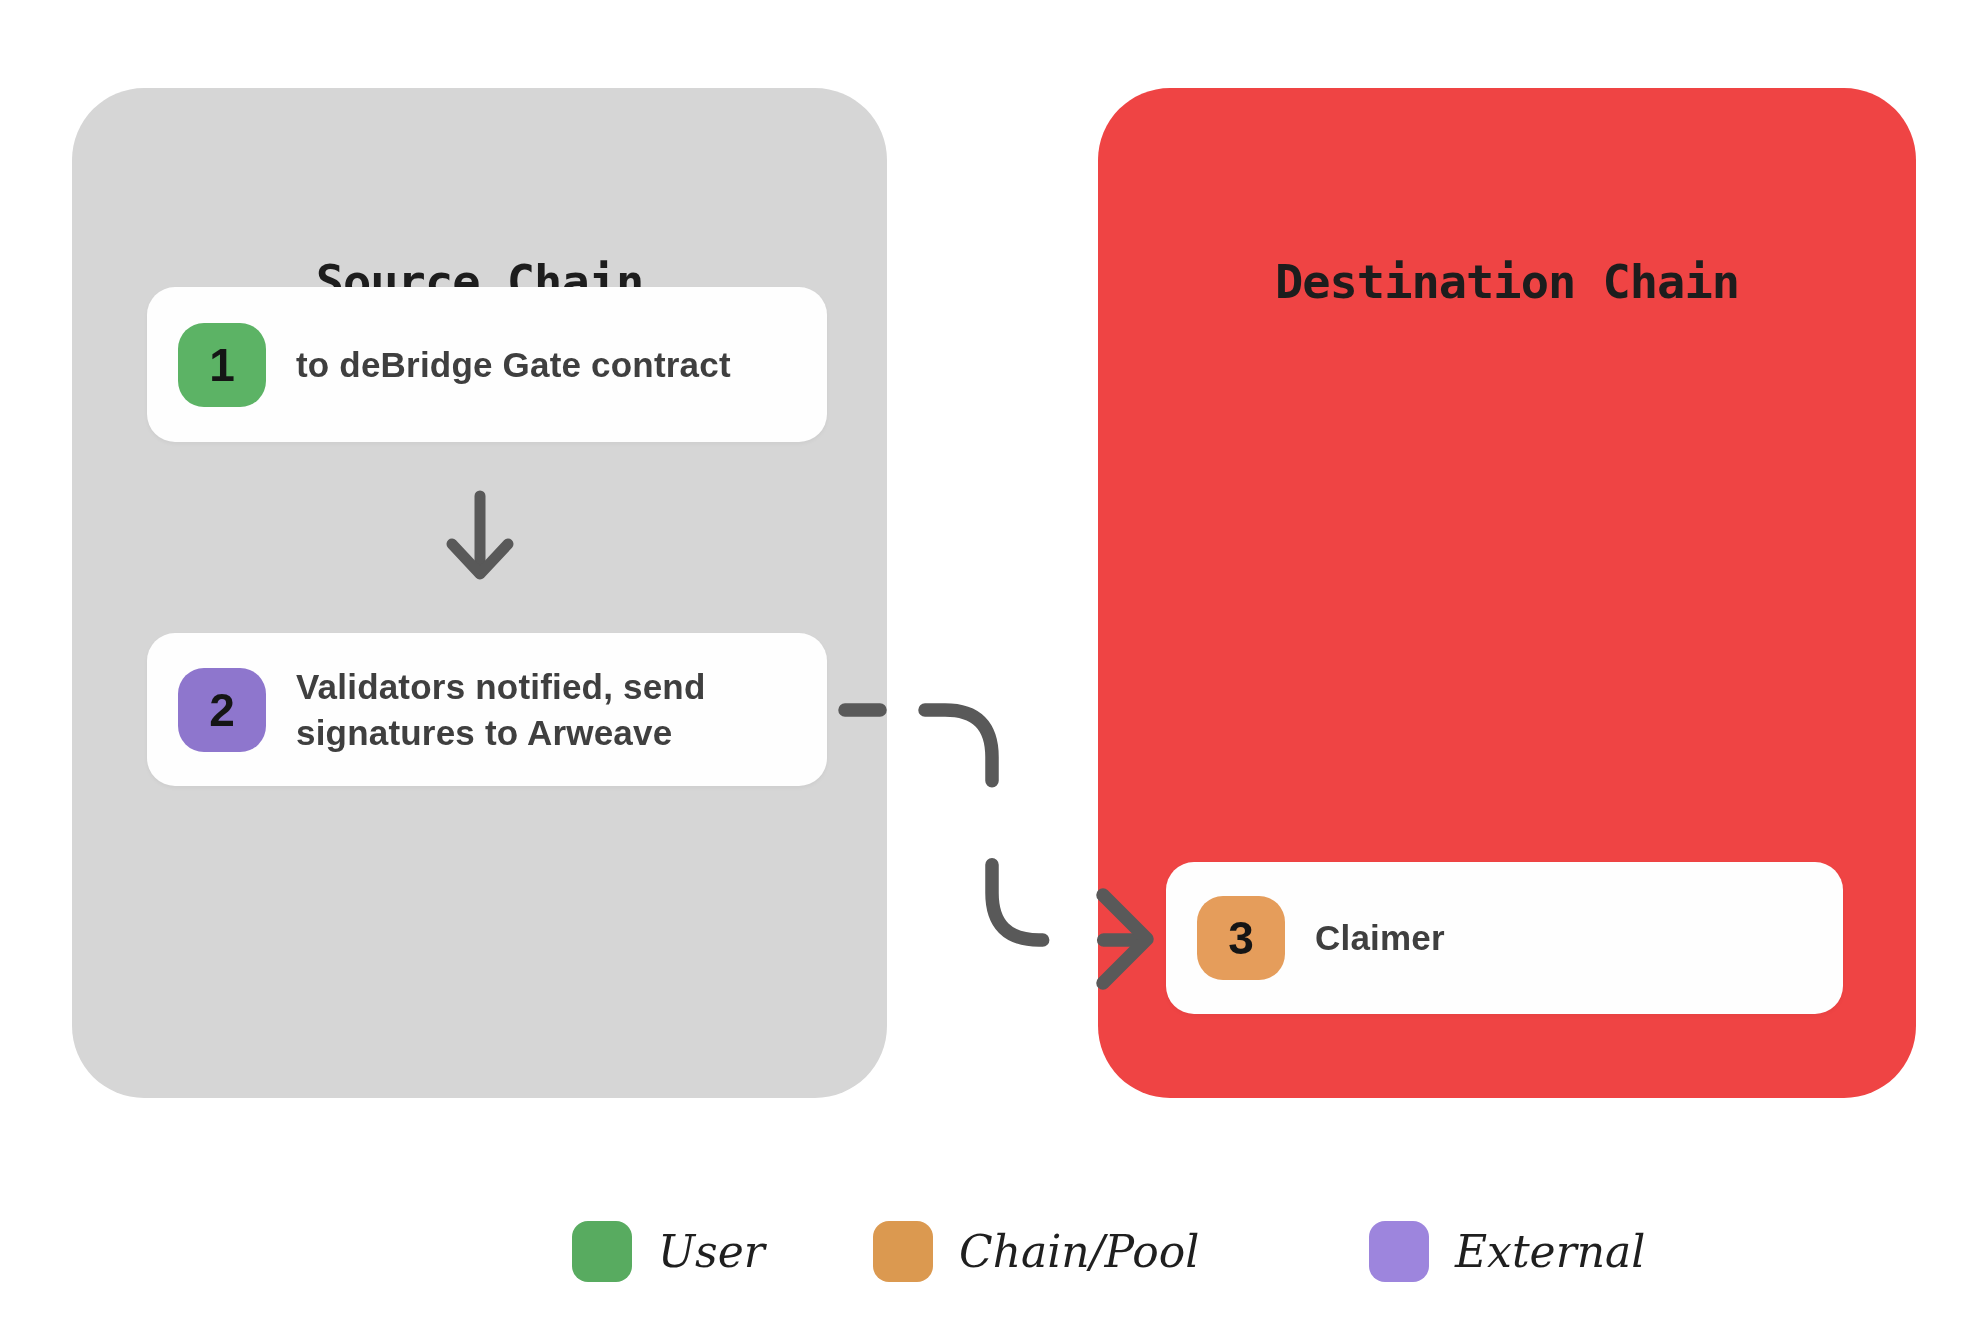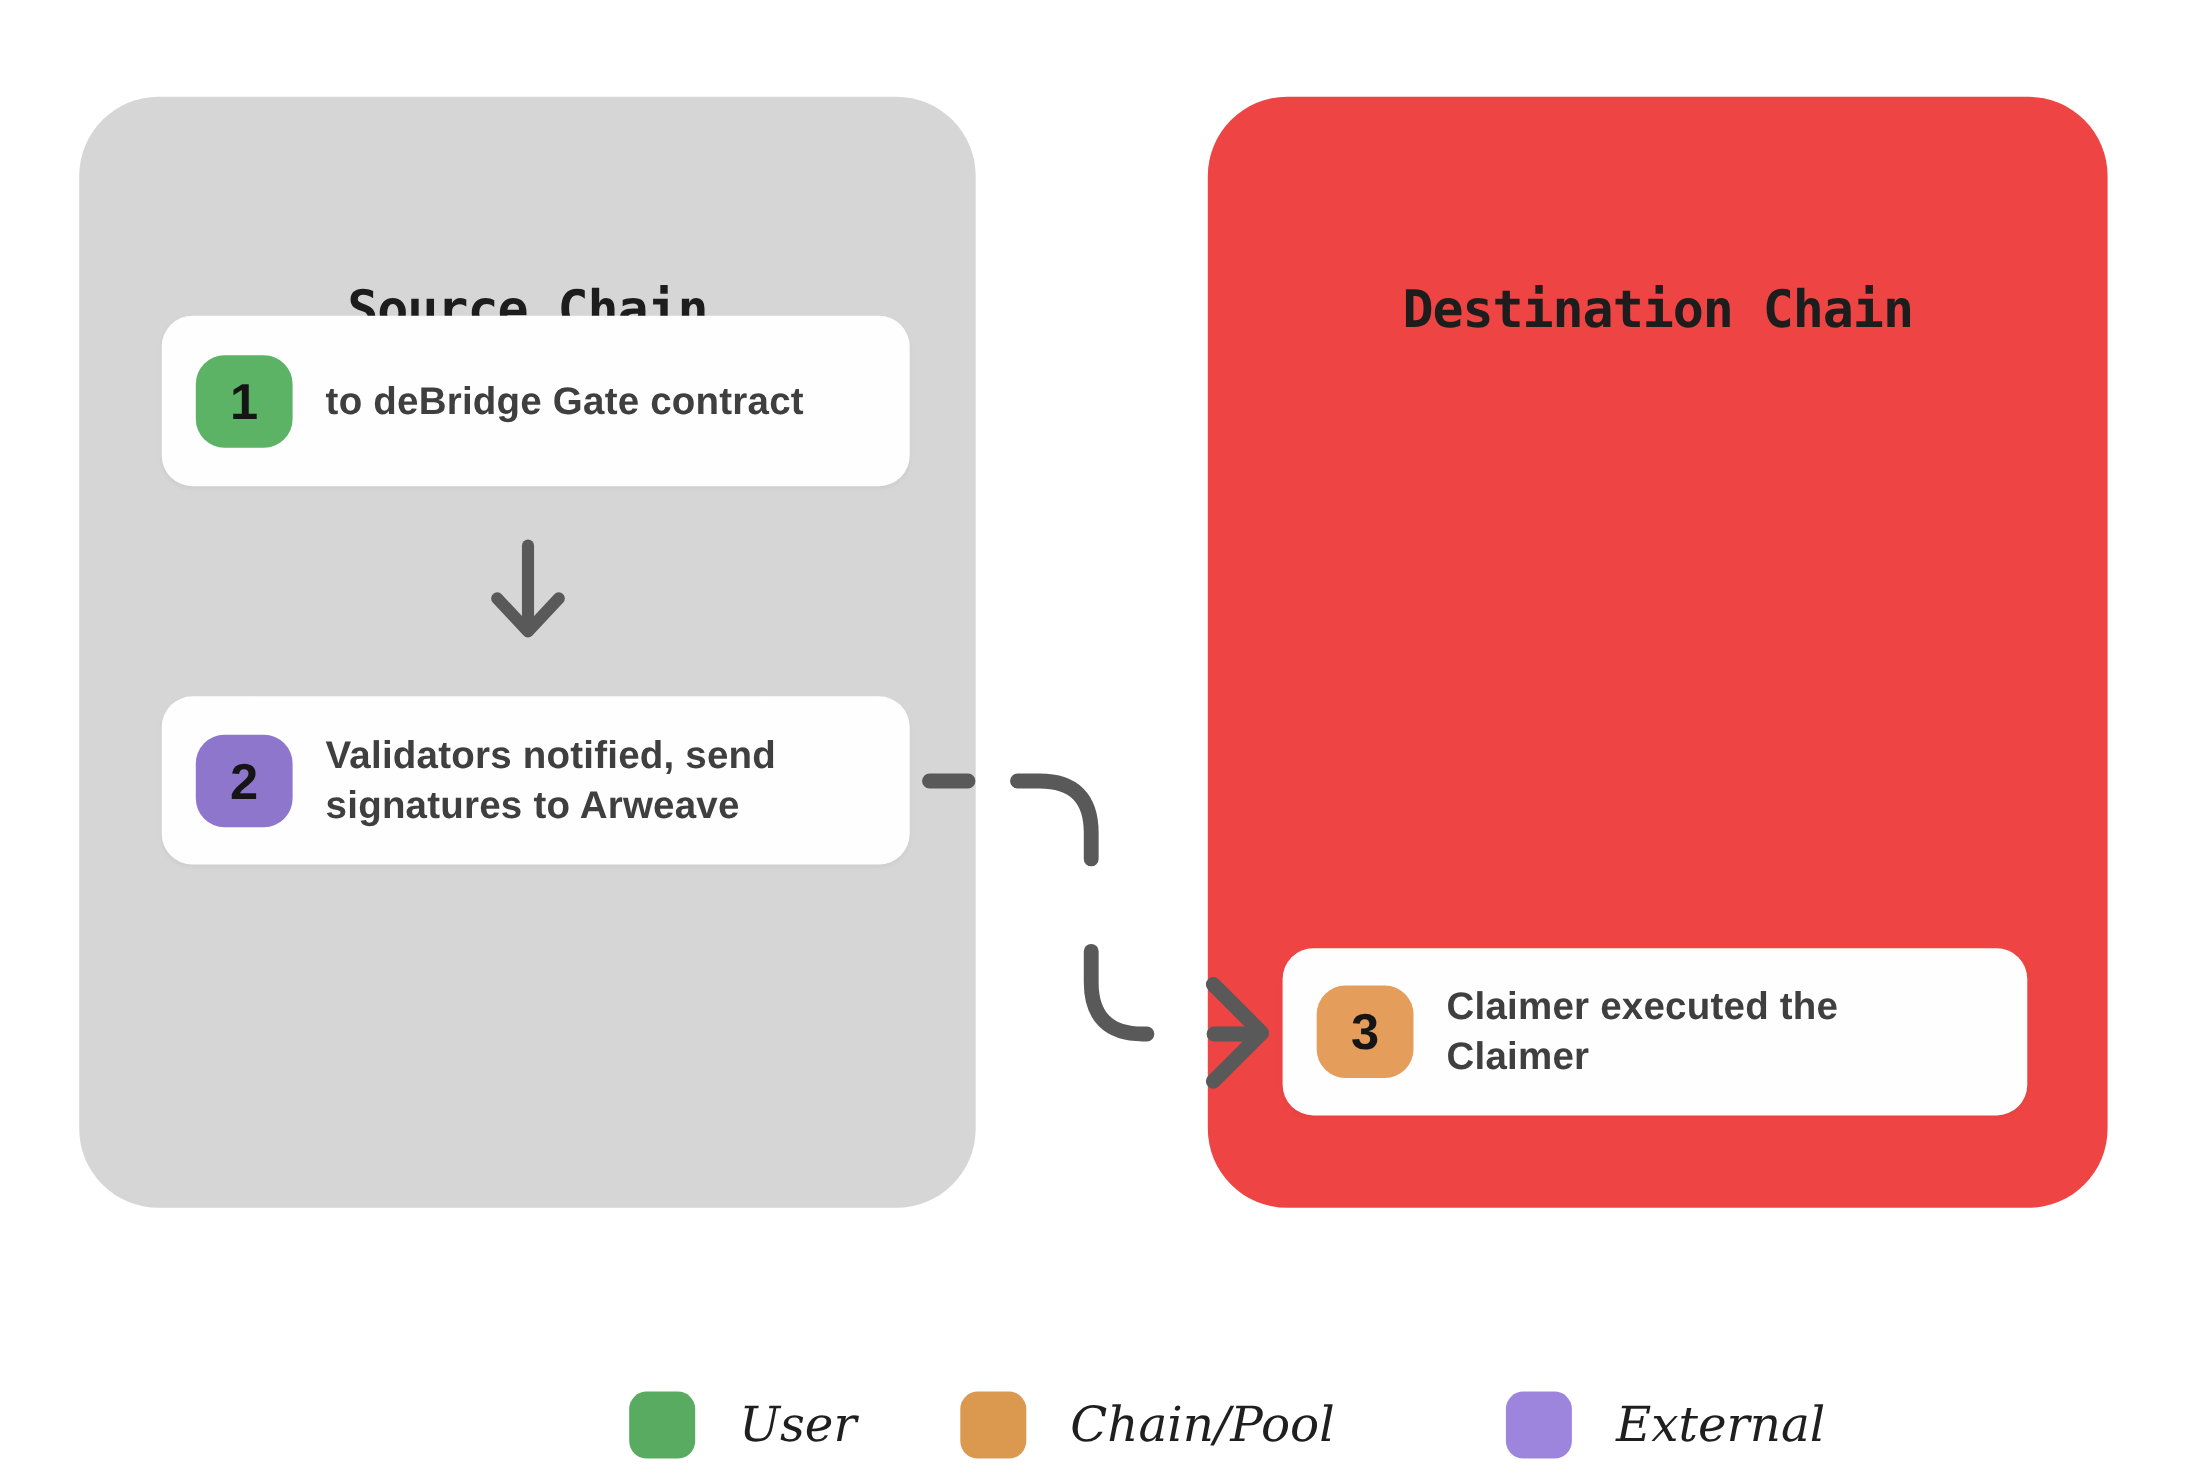--- a/index.html
+++ b/index.html
@@ -82,22 +82,21 @@
   .down-arrow-svg   { left: 438px; top: 486px; }
   .dashed-arrow-svg { left: 820px; top: 680px; }
 
   
   .legend-item {
     position: absolute;
     top: 1220px;
     height: 62px;
     display: flex;
     align-items: center;
-    gap: 40px;
-    margin-top: 44px;
+    gap: 26px;
   }
   .legend-item.legend-user     { left: 572px; }
   .legend-item.legend-solver   { left: 873px; }
   .legend-item.legend-external { left: 1327px; padding-left: 42px; }
 
   .legend-swatch {
     flex: 0 0 auto;
     width: 60px;
     height: 61px;
     border-radius: 16px;
@@ -145,21 +144,20 @@
   </div>
 
   <svg class="arrow-svg dashed-arrow-svg" width="360" height="330" viewBox="0 0 360 330">
     <path d="M25,30 L125,30 Q172,30 172,77 L172,213 Q172,260 219,260 L330,260" fill="none" stroke-width="13.5" stroke-linecap="round" stroke-dasharray="35 45 120 84 108 61" style="stroke: rgb(89, 89, 89);"></path>
     <path d="M283,215 L327,259 L283,303" fill="none" stroke-width="13.5" stroke-linecap="round" stroke-linejoin="round" style="stroke: rgb(89, 89, 89);"></path>
   </svg>
 
   <div class="step-card card-3">
     <div class="step-badge" style="background-color: rgb(229, 157, 91);">3</div>
     <div class="step-text">
-      <div>Claimer executed the</div>
       <div>Claimer</div>
     </div>
   </div>
 
   <div class="legend-item legend-user">
     <div class="legend-swatch" style="background-color: rgb(88, 171, 96);"></div>
     <div class="legend-label">User</div>
   </div>
 
   <div class="legend-item legend-solver">

